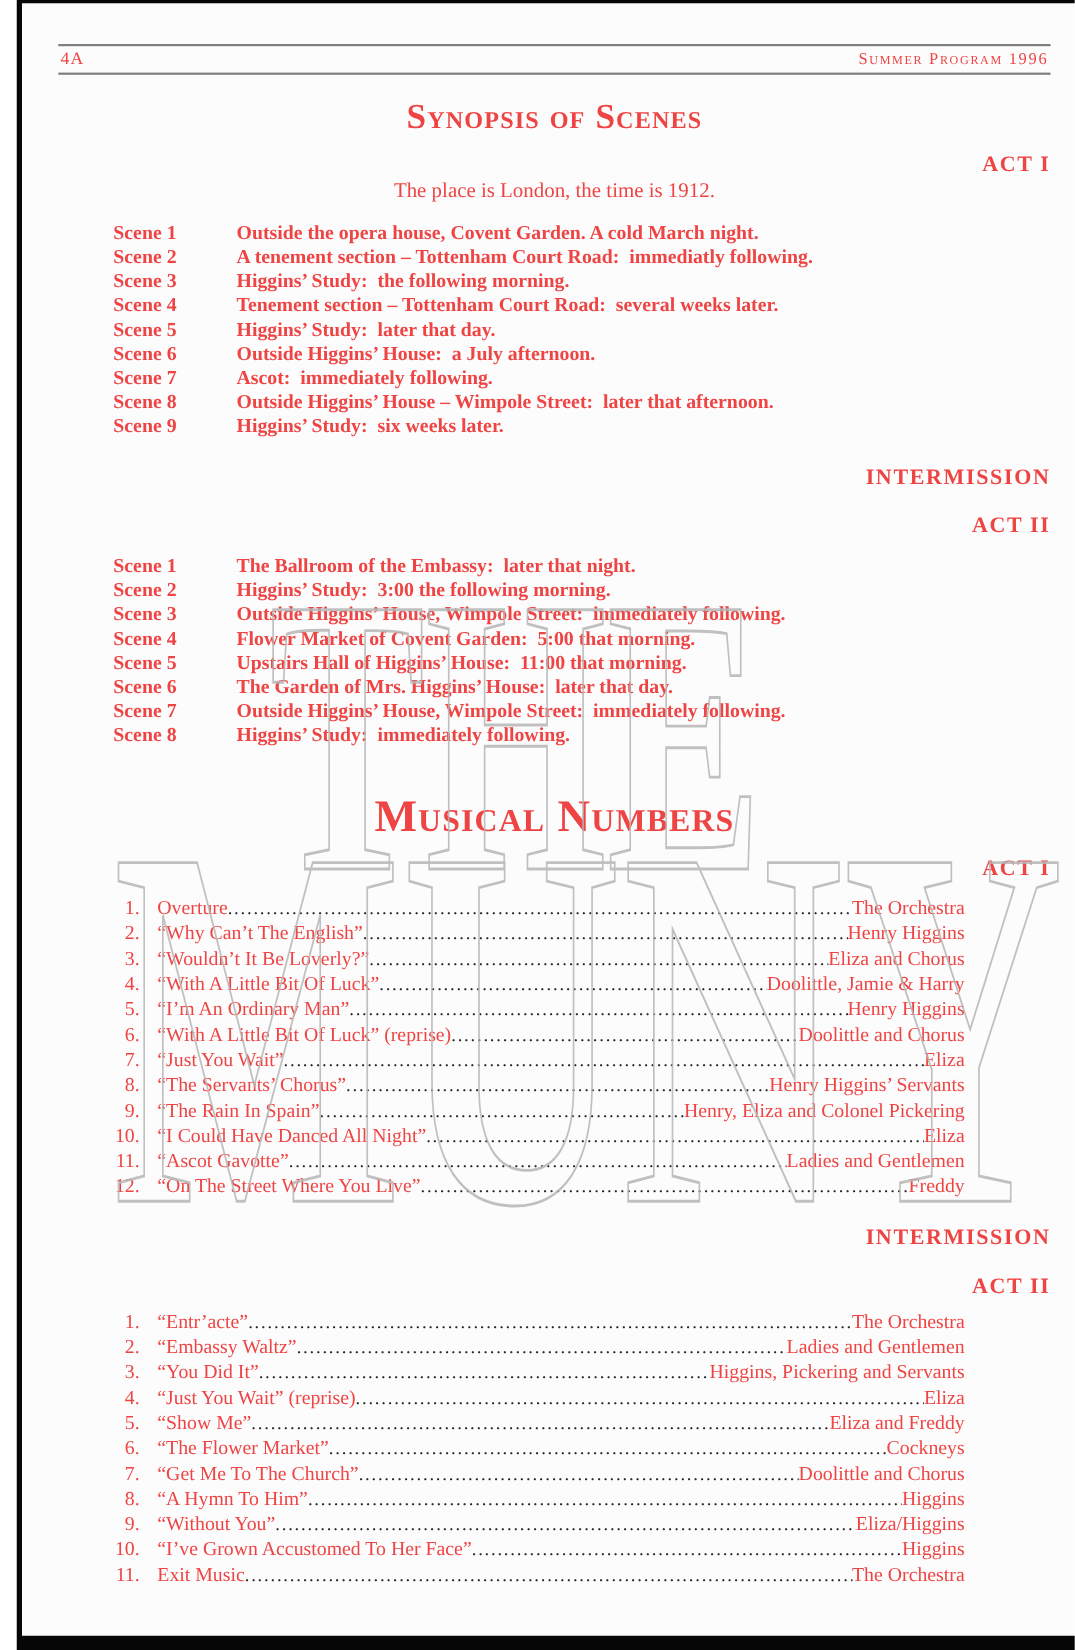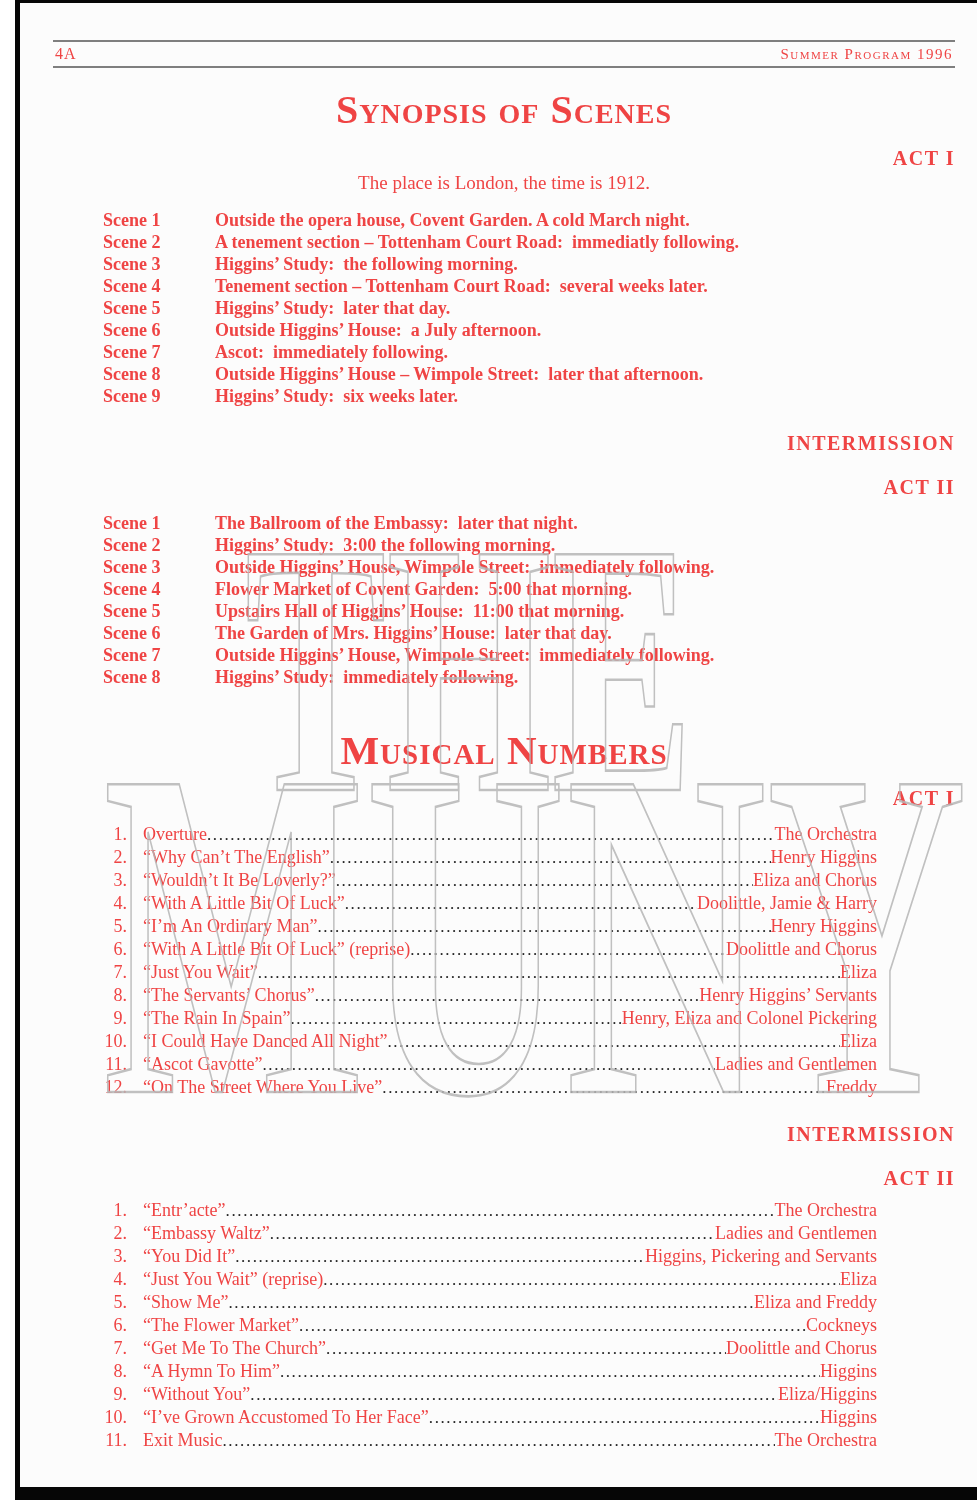--- a/index.html
+++ b/index.html
@@ -22,21 +22,21 @@
   .pageheader {
     margin-top:40px; padding:3px 2px;
     display:flex; justify-content:space-between; align-items:baseline;
     border-top:2px solid #7f7f7f; border-bottom:2px solid #7f7f7f;
   }
   .page-num { font-size:16px; letter-spacing:1px; }
   .header-title { font-size:15px; font-variant:small-caps; letter-spacing:1.5px; }
 
   .doc-title {
     margin-top:19px; text-align:center;
-    font-size:40px; font-weight:bold; font-variant:small-caps;
+    font-size:32px; font-weight:bold; font-variant:small-caps;
     letter-spacing:1px; line-height:1.15;
   }
   .doc-title.musical { margin-top:39px; font-size:41px;text-align:center; }
 
   .act-heading {
     text-align:right; font-size:20px; font-weight:bold;
     letter-spacing:1.5px; line-height:1.15;
   }
   .mt14 { margin-top:14px; } .mt25 { margin-top:25px; }
   .mt21 { margin-top:21px;font-family:Liberation Serif, serif; } .mt13 { margin-top:13px; }

